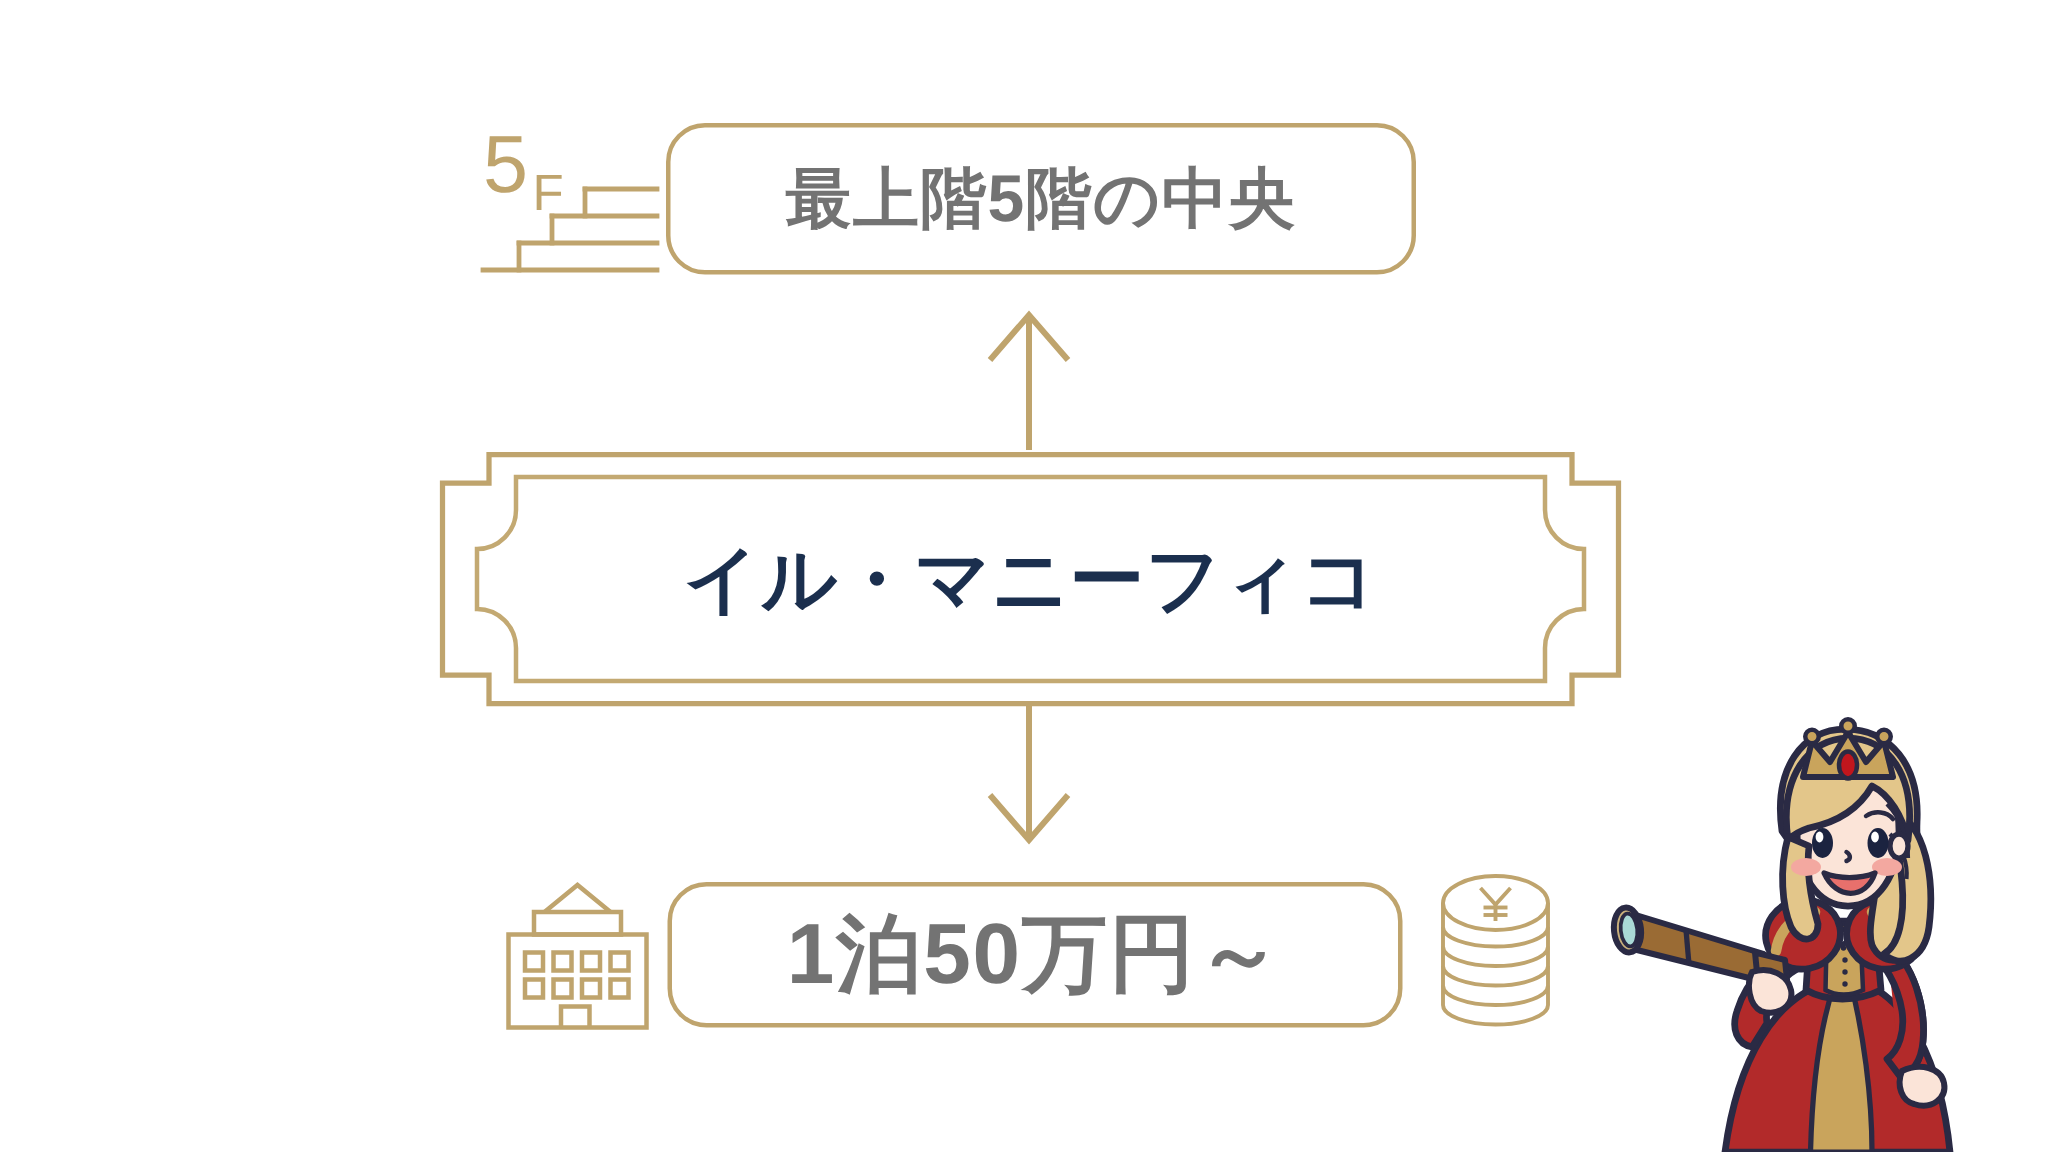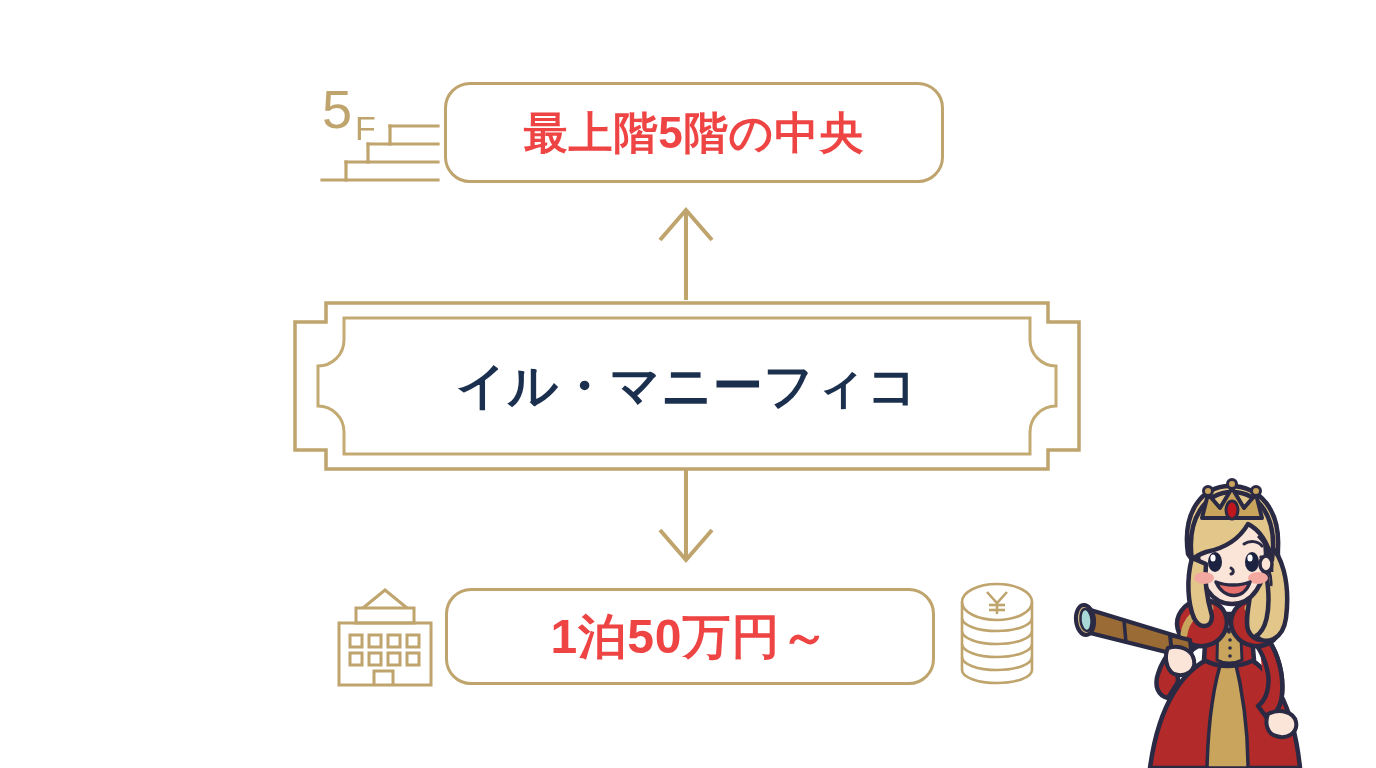--- a/index.html
+++ b/index.html
@@ -24,42 +24,42 @@
     position: absolute;
     box-sizing: border-box;
     border: 3px solid var(--gold, #bfa46d);
     border-radius: 26px;
     background: #ffffff;
     display: flex;
     align-items: center;
     justify-content: center;
   }
   .pill-text {
-    color: #ef4444;
+    color: #737373;
     font-weight: 700;
     letter-spacing: 0.02em;
     white-space: nowrap;
     line-height: 1;
   }
 
   #top-box {
     left: 444px;
     top: 82px;
     width: 500px;
     height: 101px;
   }
   #top-box .pill-text { font-size: 44px; }
 
   #bottom-box {
     left: 445px;
     top: 588px;
     width: 490px;
     height: 97px;
   }
-  #bottom-box .pill-text { font-size: 48px; }
+  #bottom-box .pill-text { font-size: 57px; }
 
   
   #center-badge {
     position: absolute;
     left: 292px;
     top: 300px;
     width: 790px;
     height: 172px;
   }
   #center-badge svg { display: block; }

